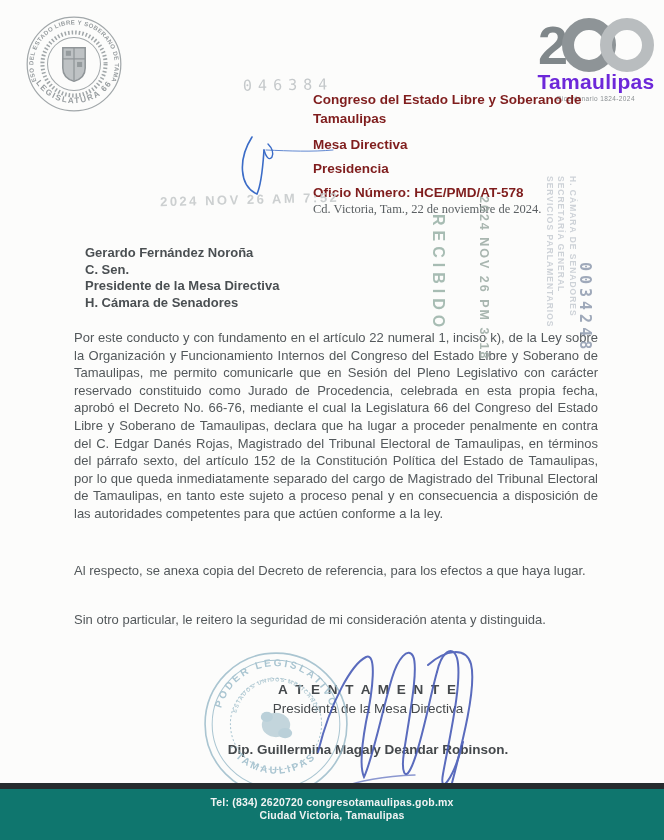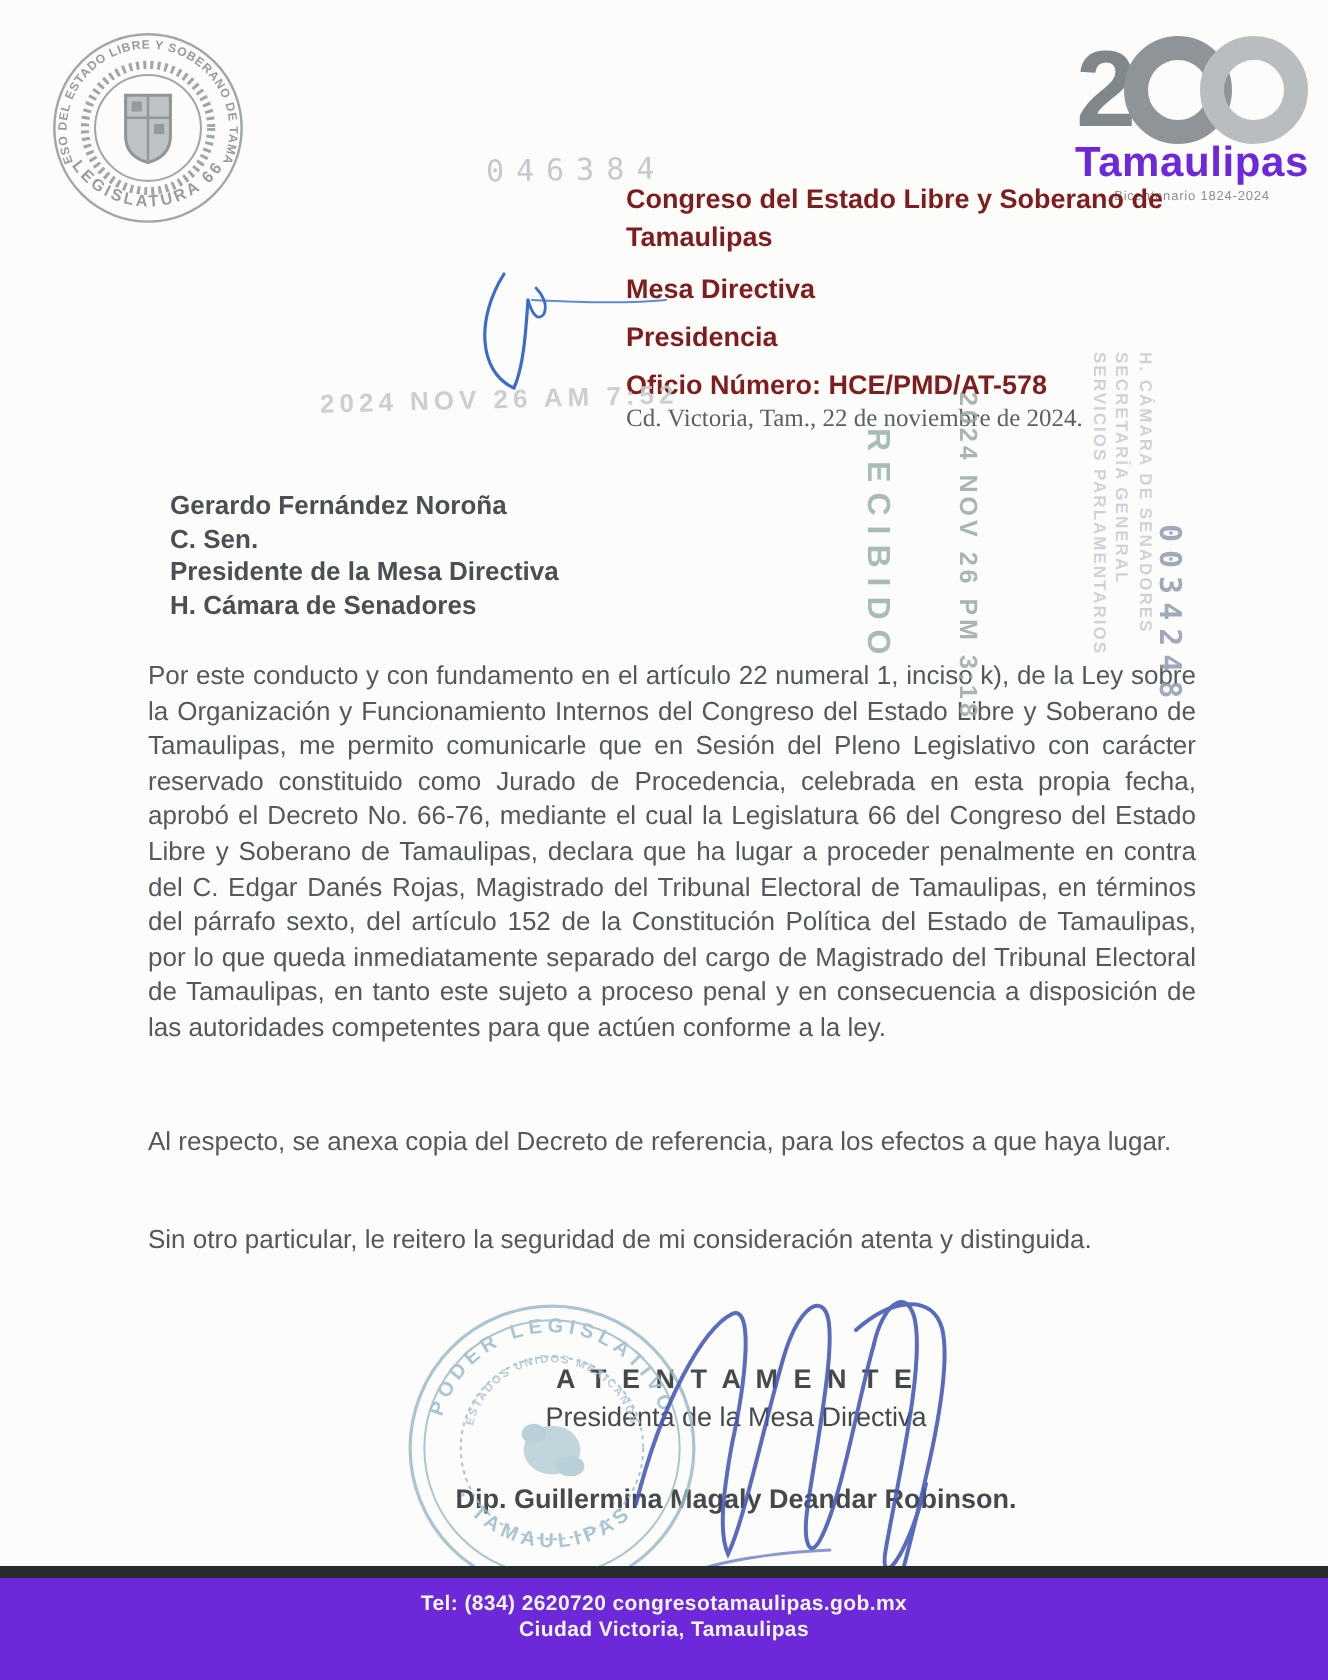--- a/index.html
+++ b/index.html
@@ -44,21 +44,21 @@
   .st-date-v{left:491px; top:196px; font-size:12.5px; font-weight:bold; letter-spacing:2px; color:#9baaa3; transform:rotate(90deg); transform-origin:left top; opacity:.85;}
   .st-office{left:578px; top:176px; transform:rotate(90deg); transform-origin:left top; opacity:.42; color:#8e99a8; font-size:8.5px; font-weight:bold; line-height:11.5px; letter-spacing:1px; white-space:nowrap;}
   .st-folio-right{left:594px; top:262px; font-family:"DejaVu Sans Mono", monospace; font-size:15px; font-weight:bold; letter-spacing:4px; color:#8995aa; transform:rotate(90deg); transform-origin:left top; opacity:.8;}
   
   .round-stamp{position:absolute; left:200px; top:648px; width:152px; height:152px; opacity:.85;}
   
   .ink{position:absolute; left:0; top:0; width:664px; height:840px; pointer-events:none;}
   
   .footer{
     position:absolute; left:0; top:783px; width:664px; height:57px; box-sizing:border-box;
-    background:#6d28d9; border-top:6px solid #262b2e;
+    background:#0f766e; border-top:6px solid #262b2e;
     text-align:center; color:#f1f3f3; font-size:10.5px; font-weight:bold; line-height:12.5px;
     padding-top:7px; letter-spacing:.2px;
   }
 </style>
 </head>
 <body>
 
 <div class="page">
 
   <svg class="seal" viewBox="0 0 110 108">

